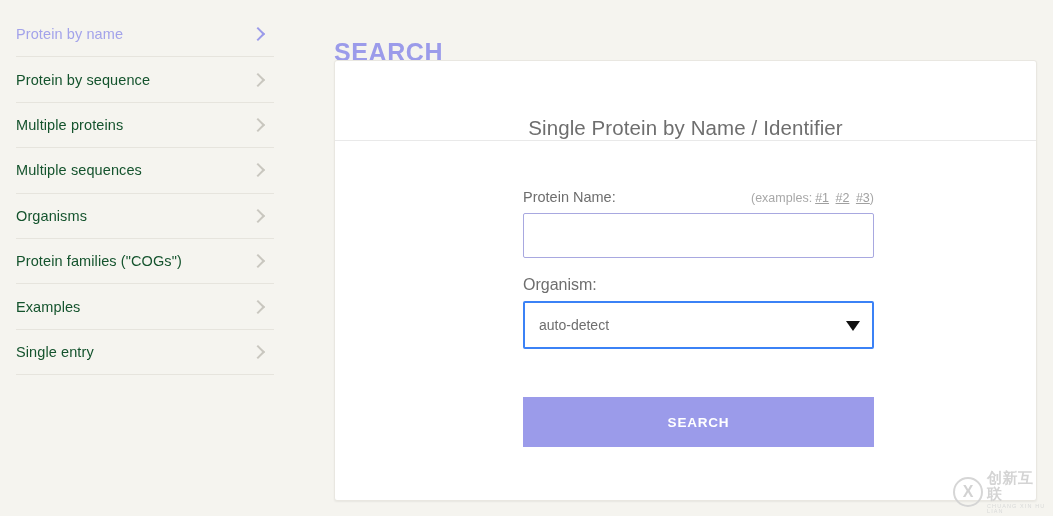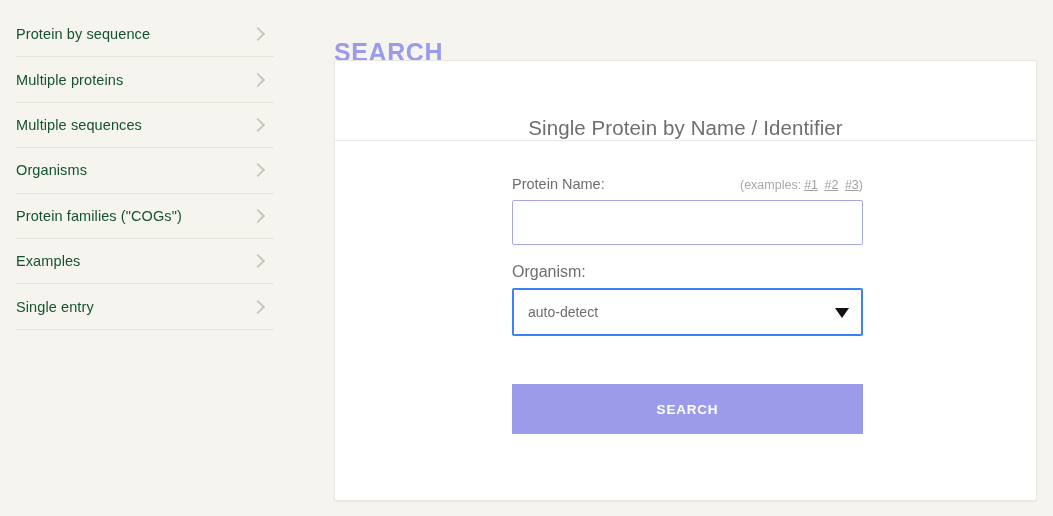--- a/index.html
+++ b/index.html
@@ -107,23 +107,23 @@
     color: #6e6e6e;
     font-weight: normal;
     letter-spacing: 0.1px;
   }
 
   .card-body {
     padding: 32px 0 0 0;
   }
   .form {
     width: 351px;
-    margin: 3px auto;
-    position: relative;
-    left: 2px;
+    margin: 16px auto;
+    position: relative;
+    left: 13px;
   }
   .field-row {
     display: flex;
     align-items: flex-end;
     justify-content: space-between;
     margin-bottom: 8px;
   }
   .field-label {
     font-size: 14.5px;
     color: #6e6e6e;
@@ -252,20 +252,24 @@
     font-family: "Liberation Sans", sans-serif;
   }
 </style>
 </head>
 <body>
 
 <div class="page">
 
   <nav class="sidebar">
 
+    <div class="nav-item active">
+      <span class="nav-label">Protein by name</span>
+      <span class="chev"></span>
+    </div>
 
     <div class="nav-item">
       <span class="nav-label">Protein by sequence</span>
       <span class="chev"></span>
     </div>
 
     <div class="nav-item">
       <span class="nav-label">Multiple proteins</span>
       <span class="chev"></span>
     </div>
@@ -327,14 +331,21 @@
           </div>
 
           <button class="search-btn" type="submit">SEARCH</button>
 
         </form>
       </div>
 
     </section>
   </main>
 
+  <div class="watermark">
+    <span class="wm-logo"></span>
+    <span class="wm-text">
+      <span class="wm-cn">创新互联</span>
+      <span class="wm-py" style="display:block;">CHUANG XIN HU LIAN</span>
+    </span>
+  </div>
 
 </div>
 
 </body></html>

